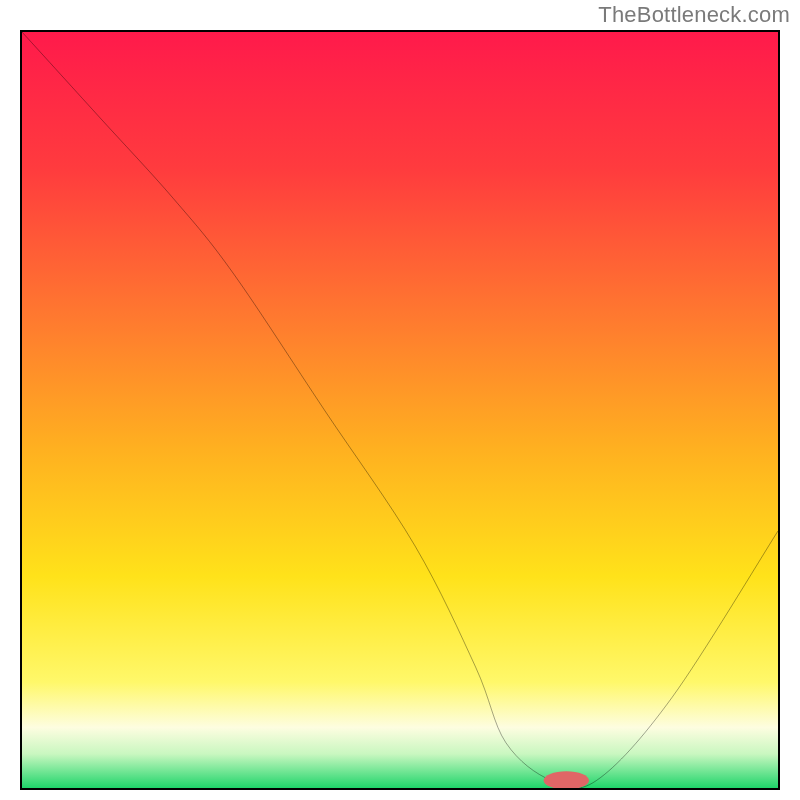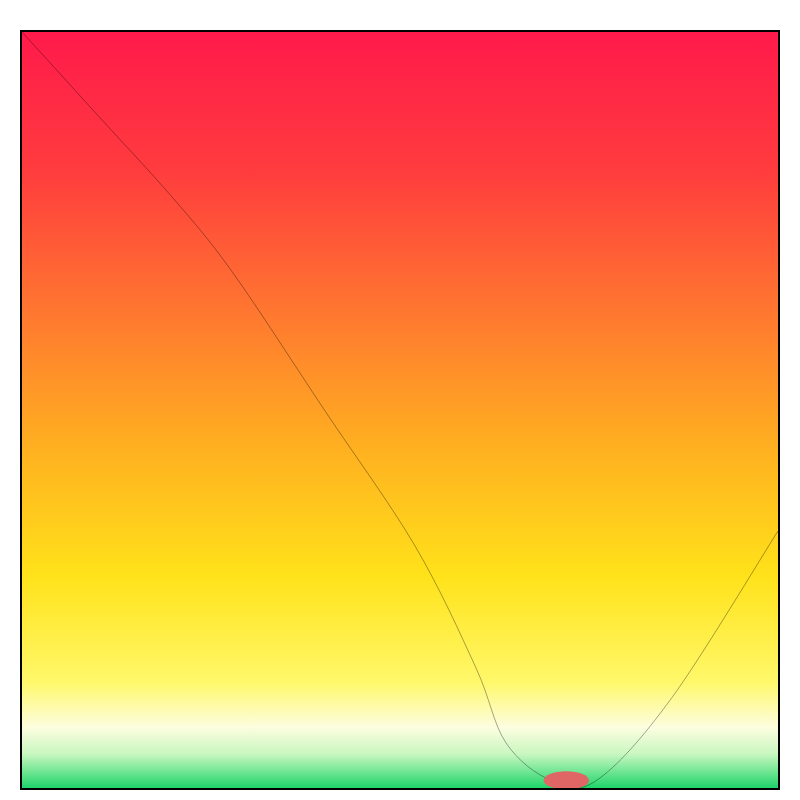--- a/index.html
+++ b/index.html
@@ -38,20 +38,21 @@
     position: absolute;
     left: 0; top: 0;
     width: 100%;
     height: 100%;
   }
 </style>
 </head>
 <body>
 
 <div class="stage">
+  <div class="watermark">TheBottleneck.com</div>
 
   <div class="plot-frame">
     <svg class="bg" viewBox="0 0 100 100" preserveAspectRatio="none">
       <defs>
         <linearGradient id="g" x1="0" y1="0" x2="0" y2="1">
             <stop offset="0%" stop-color="#ff1a4b"></stop>
             <stop offset="18%" stop-color="#ff3b3e"></stop>
             <stop offset="38%" stop-color="#ff7a2f"></stop>
             <stop offset="55.00000000000001%" stop-color="#ffb020"></stop>
             <stop offset="72%" stop-color="#ffe21a"></stop>

